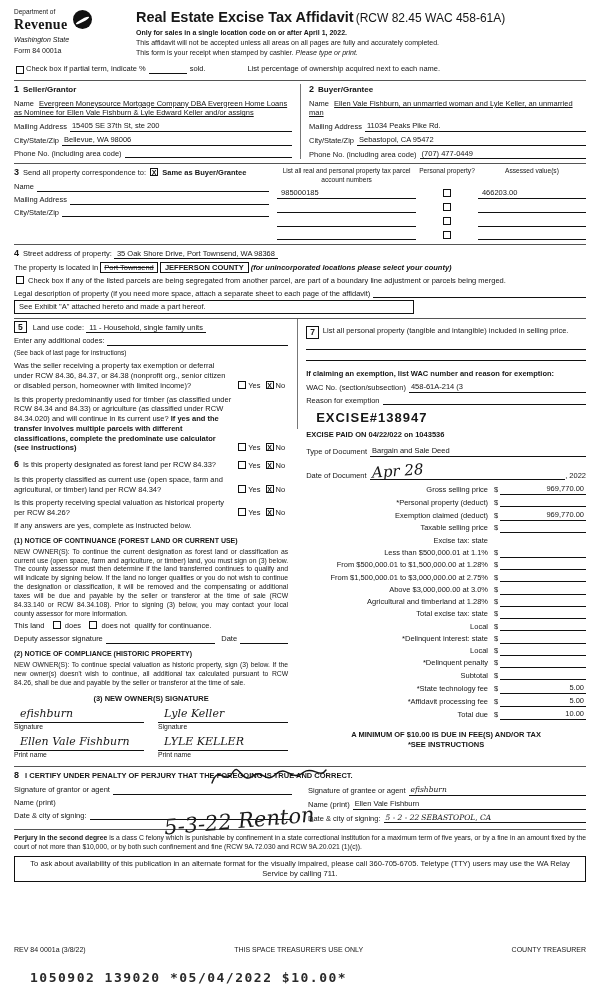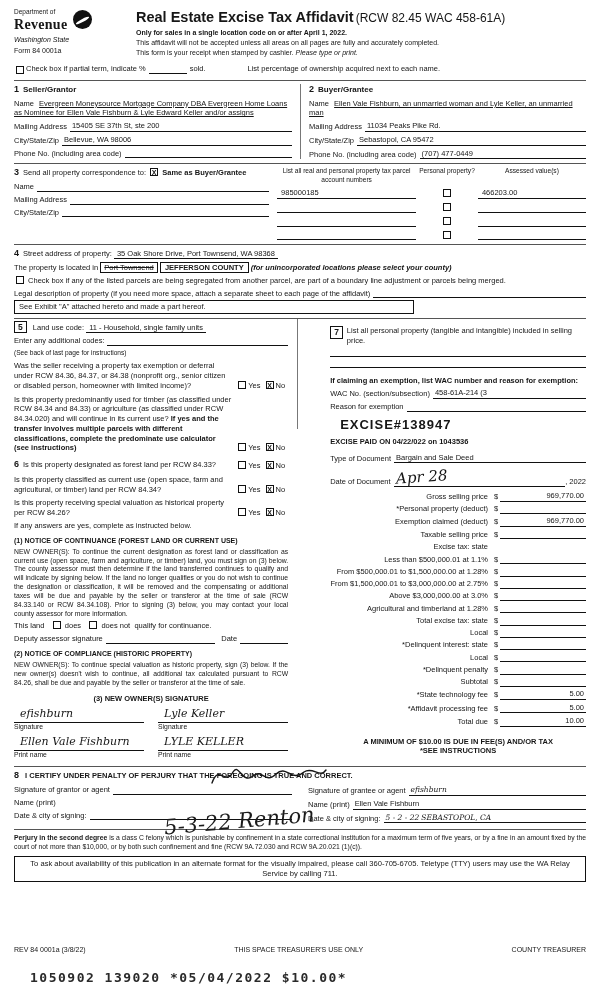--- a/index.html
+++ b/index.html
@@ -68,21 +68,21 @@
   .pcell.c2 { width:20%; text-align:center; border:none; }
   .pcell.c3 { width:35%; border-bottom:1px solid #111; min-height:9px; padding:0 4px; }
 
   
   .struck { border:1px solid #111; padding:0 3px; text-decoration:line-through; }
   .county { border:1px solid #111; padding:0 4px; font-weight:bold; }
   .legal-box { border:1px solid #111; width:70%; padding:1px 4px; margin-top:2px; }
   .legal-lbl { display:flex; }
 
   
-  .main-cols { display:flex; position:relative;gap:24px; }
+  .main-cols { display:flex; position:relative; }
   .col-divider { position:absolute; left:49.5%; top:0; width:1px; height:110px; background:#777; }
   .col-left { width:49.5%; padding-right:9px; }
   .col-right { flex:1; padding-left:9px; }
   .qrow { display:flex; margin-top:4px; }
   .qtext { flex:1; padding-right:4px; }
   .yn { white-space:nowrap; align-self:flex-end; }
   .ynl { margin-right:3px; }
   .notice { font-size:6.8px; margin-top:3px; text-align:justify; }
   .ntitle { font-weight:bold; font-size:7px; margin-top:5px; }
 

